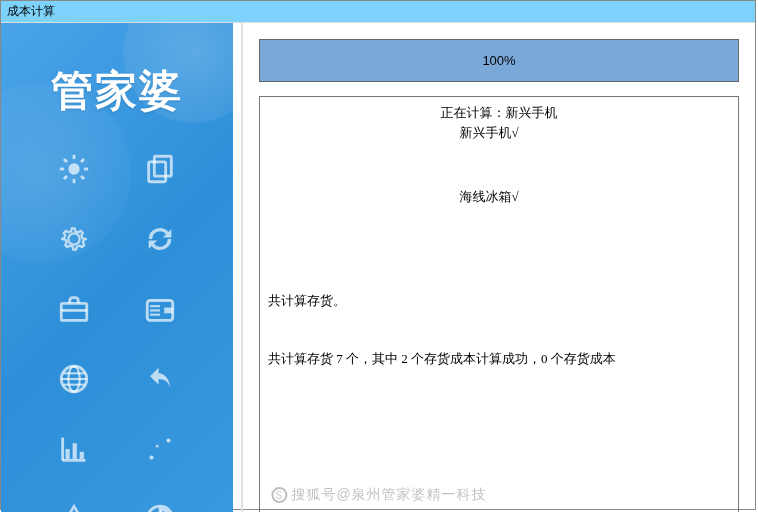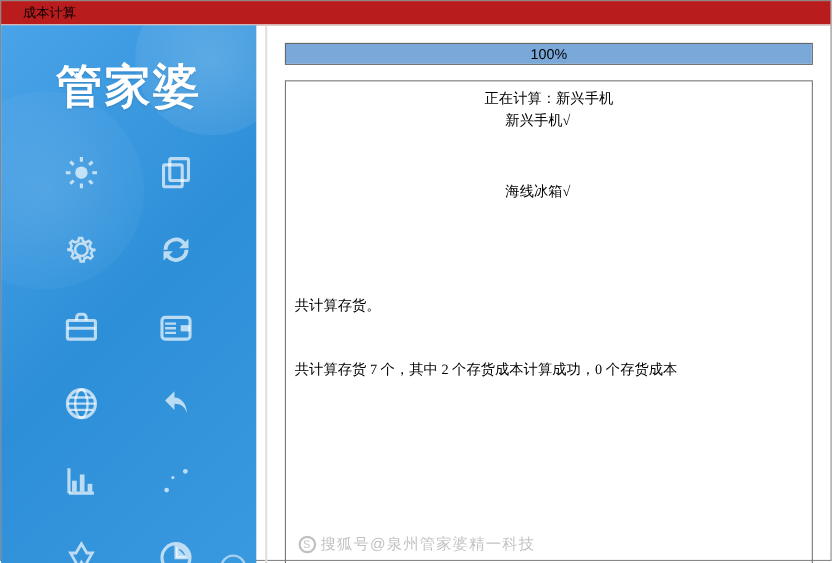--- a/index.html
+++ b/index.html
@@ -12,23 +12,23 @@
 }
 .window {
   border: 1px solid #888;
   width: 756px;
   height: 510px;
   display: flex;
   flex-direction: column;
 }
 .titlebar {
   height: 22px;
-  padding: 2px 20px;
+  padding: 2px 6px;
   font-size: 12px;
-  background: #b91c1c;
+  background: #7dd3fc;
   border-bottom: 1px solid #ddd;
 }
 .content-area {
   flex: 1;
   display: flex;
   position: relative;
 }
 .sidebar {
   width: 232px;
   background: linear-gradient(135deg, #4aa3e8 0%, #2d8fd8 50%, #3a9ae0 100%);
@@ -51,21 +51,21 @@
   border-radius: 50%;
   background: radial-gradient(circle, rgba(255,255,255,0.12), rgba(255,255,255,0));
 }
 .brand {
   position: relative;
   z-index: 2;
   color: #fff;
   font-size: 42px;
   font-weight: bold;
   text-align: center;
-  padding: 28px 0 10px;
+  padding: 40px 0 10px;
   letter-spacing: 2px;
   text-shadow: 0 1px 2px rgba(0,0,0,0.15);
 }
 .icon-grid {
   position: relative;
   z-index: 2;
   display: grid;
   grid-template-columns: repeat(2, 1fr);
   gap: 10px 0;
   padding: 10px 30px 0;
@@ -90,21 +90,21 @@
 .main {
   flex: 1;
   padding: 16px 16px 0 16px;
   display: flex;
   flex-direction: column;
   margin-left: 8px;
   border-left: 2px solid #e0e0e0;
 }
 .progress-wrap {
   border: 1px solid #666;
-  height: 20px;
+  height: 43px;
   display: flex;
   align-items: center;
   justify-content: center;
   position: relative;
   margin-bottom: 14px;
 }
 .progress-fill {
   position: absolute;
   inset: 0;
   background: #7aa8d8;

